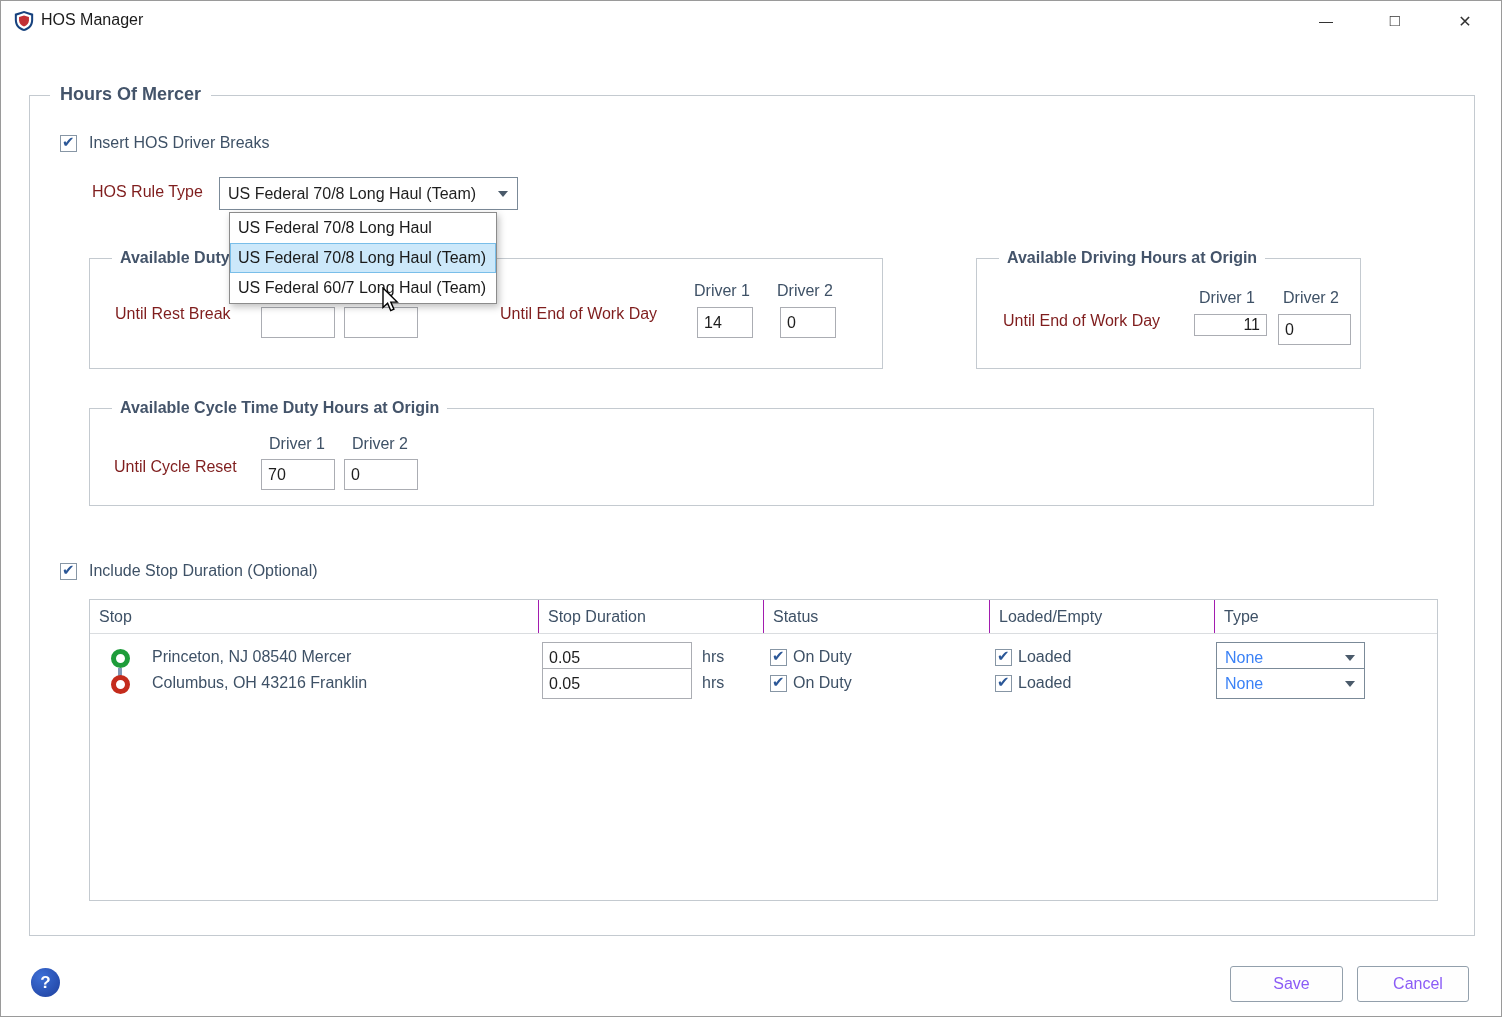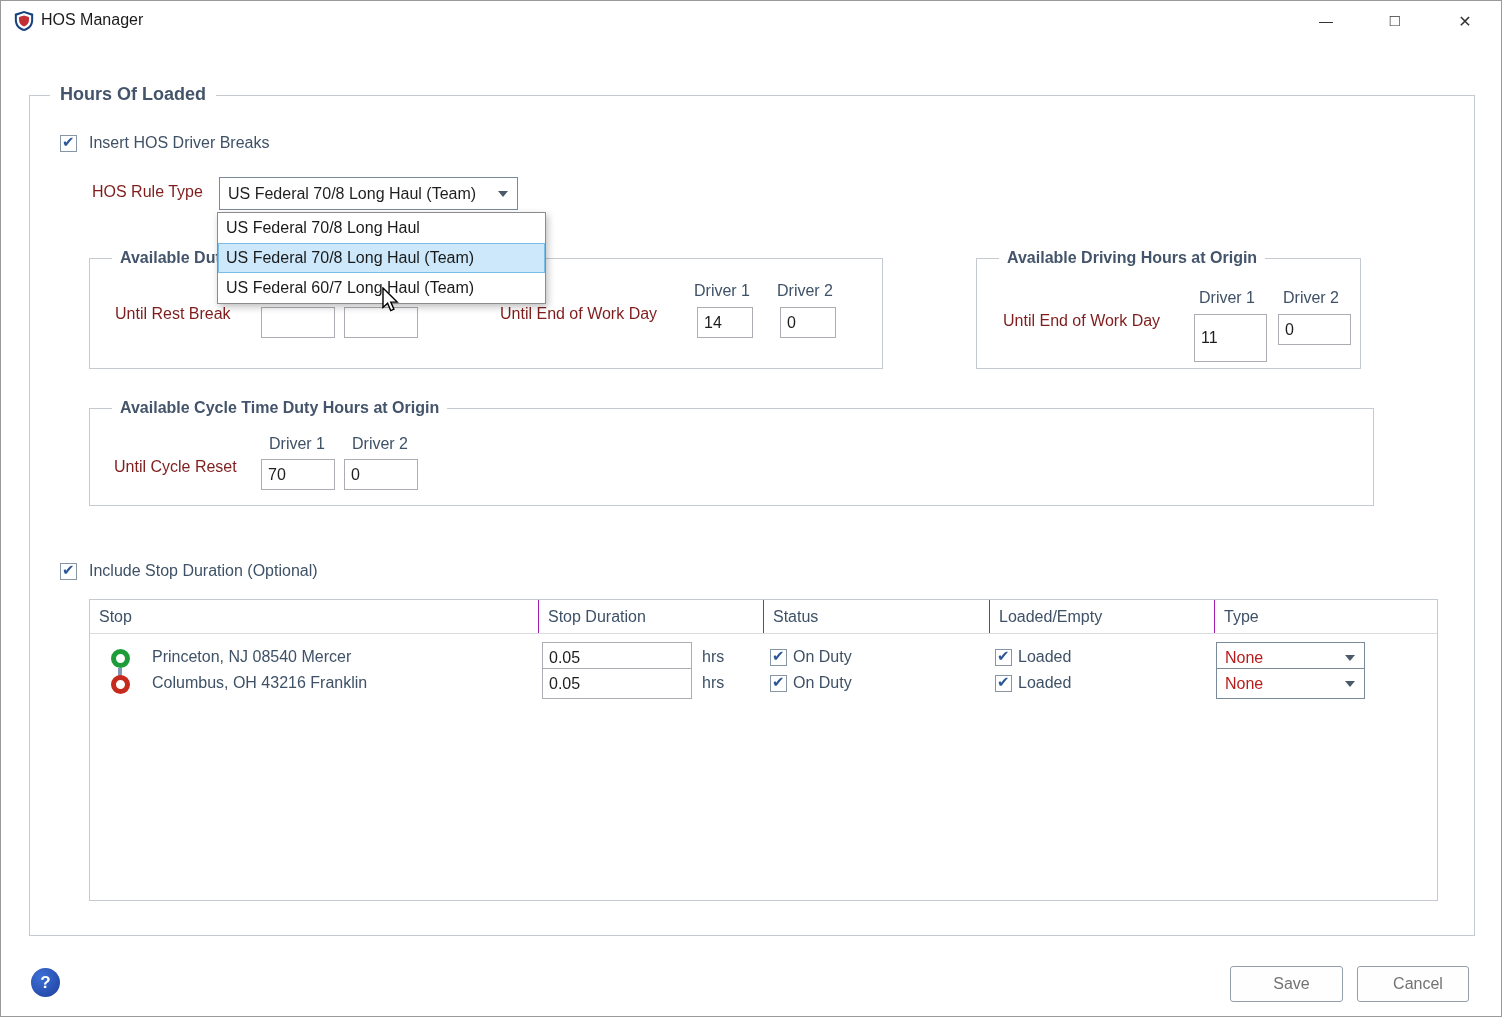--- a/index.html
+++ b/index.html
@@ -44,24 +44,24 @@
   .thead { display:flex; height:34px; border-bottom:1px solid #dadde0; }
   .hcell { color:#3E5166; line-height:33px; padding-left:9px; border-right:1px solid #a21caf; overflow:hidden; white-space:nowrap; }
   .hcell:last-child { border-right:none; }
   .trow { position:absolute; left:0; width:100%; height:38px; }
   .marker { position:absolute; width:19px; height:19px; border-radius:50%; background:#fff; border:5px solid #888; }
   .marker.origin { border-color:#1E9C3A; }
   .marker.destination { border-color:#C42B1C; }
   .connector { position:absolute; width:4px; background:#7F96B5; }
   .rowtext { position:absolute; color:#3E5166; white-space:nowrap; }
   .tselect { position:absolute; border:1px solid #7b8a98; background:#fff; }
-  .tselect .sel-text { display:block; line-height:29px; padding:0 24px 0 8px; color:#b91c1c; overflow:hidden; white-space:nowrap; }
+  .tselect .sel-text { display:block; line-height:29px; padding:0 24px 0 8px; color:#3b82f6; overflow:hidden; white-space:nowrap; }
   .tselect .arrow { top:12px; }
 
-  .btn { position:absolute; background:#fefefe; border:1px solid #93a0ac; border-radius:3px; color:#737373;
+  .btn { position:absolute; background:#fefefe; border:1px solid #93a0ac; border-radius:3px; color:#8b5cf6;
     display:flex; align-items:center; justify-content:center; cursor:default;padding-left:10px; }
   .help { position:absolute; border-radius:50%; background:radial-gradient(circle at 35% 30%, #3d6fd6, #1e3f9d);
     color:#fff; display:flex; align-items:center; justify-content:center; font-weight:bold; font-size:17px; }
 
   .cursor { position:absolute; z-index:100; pointer-events:none; }
 </style>
 </head>
 <body>
 
 <div class="window">
@@ -80,21 +80,21 @@
     </div>
     <div class="win-btn" style="left:1371px;">
       <span style="font-size:17px;">□</span>
     </div>
     <div class="win-btn" style="left:1441px;">
       <span style="font-size:16px;">✕</span>
     </div>
   </div>
 
   <div class="groupbox" style="left:28px; top:94px; width:1446px; height:841px;">
-    <span class="legend main" style="left:20px; top:-14px;">Hours Of Loaded</span>
+    <span class="legend main" style="left:20px; top:-14px;">Hours Of Mercer</span>
   </div>
 
   <div class="chkrow" style="left:59px; top:133px;">
     <span class="checkbox">
       <span class="check">✔</span>
     </span>
     <span class="chklabel">Insert HOS Driver Breaks</span>
   </div>
 
   <span class="label" style="left:91px; top:182px;">HOS Rule Type</span>
@@ -115,21 +115,21 @@
     <span class="drvh" style="left:687px; top:23px;">Driver 2</span>
     <input class="field" style="left: 607px; top: 48px; width: 56px; height: 31px;" value="14">
     <input class="field" style="left: 690px; top: 48px; width: 56px; height: 31px;" value="0">
   </div>
 
   <div class="groupbox" style="left:975px; top:257px; width:385px; height:111px;">
     <span class="legend" style="left:22px; top:-11px;">Available Driving Hours at Origin</span>
     <span class="drvh" style="left:222px; top:30px;">Driver 1</span>
     <span class="drvh" style="left:306px; top:30px;">Driver 2</span>
     <span class="label" style="left:26px; top:53px;">Until End of Work Day</span>
-    <input class="field" style="left: 217px; top: 55px; width: 73px; height: 48px;" value="11">
+    <input class="field" style="left: 217px; top: 55px; width: 73px; height: 22px; text-align: right;" value="11">
     <input class="field" style="left: 301px; top: 55px; width: 73px; height: 31px;" value="0">
   </div>
 
   <div class="groupbox" style="left:88px; top:407px; width:1285px; height:98px;">
     <span class="legend" style="left:22px; top:-11px;">Available Cycle Time Duty Hours at Origin</span>
     <span class="drvh" style="left:179px; top:26px;">Driver 1</span>
     <span class="drvh" style="left:262px; top:26px;">Driver 2</span>
     <span class="label" style="left:24px; top:49px;">Until Cycle Reset</span>
     <input class="field" style="left: 171px; top: 50px; width: 74px; height: 31px;" value="70">
     <input class="field" style="left: 254px; top: 50px; width: 74px; height: 31px;" value="0">
@@ -185,21 +185,21 @@
         <span class="check">✔</span>
       </span>
       <span class="rowtext" style="left:928px; top:6px;">Loaded</span>
       <div class="tselect" style="left:1126px; top:0; width:149px; height:31px;">
         <span class="sel-text">None</span>
         <span class="arrow"></span>
       </div>
     </div>
   </div>
 
-  <div class="droplist" style="left:216px; top:211px; width:329px;">
+  <div class="droplist" style="left:228px; top:211px; width:268px;">
     <div class="dropitem">US Federal 70/8 Long Haul</div>
     <div class="dropitem hl">US Federal 70/8 Long Haul (Team)</div>
     <div class="dropitem">US Federal 60/7 Long Haul (Team)</div>
   </div>
 
   <span class="cursor" style="left:380px; top:286px;">
     <svg width="21" height="26" viewBox="0 0 21 26">
       <path d="M2 1 L2 20.5 L6.6 16.3 L9.7 23.6 L12.9 22.2 L9.8 15.1 L16.2 15.1 Z" fill="#ffffff" stroke="#000000" stroke-width="1.4"></path>
     </svg>
   </span>

